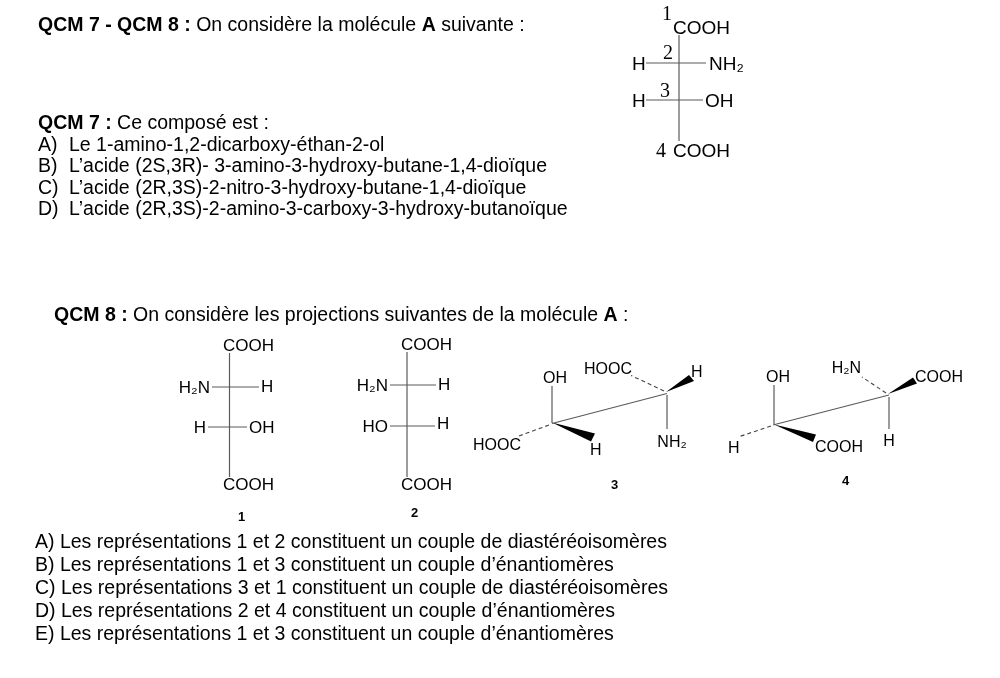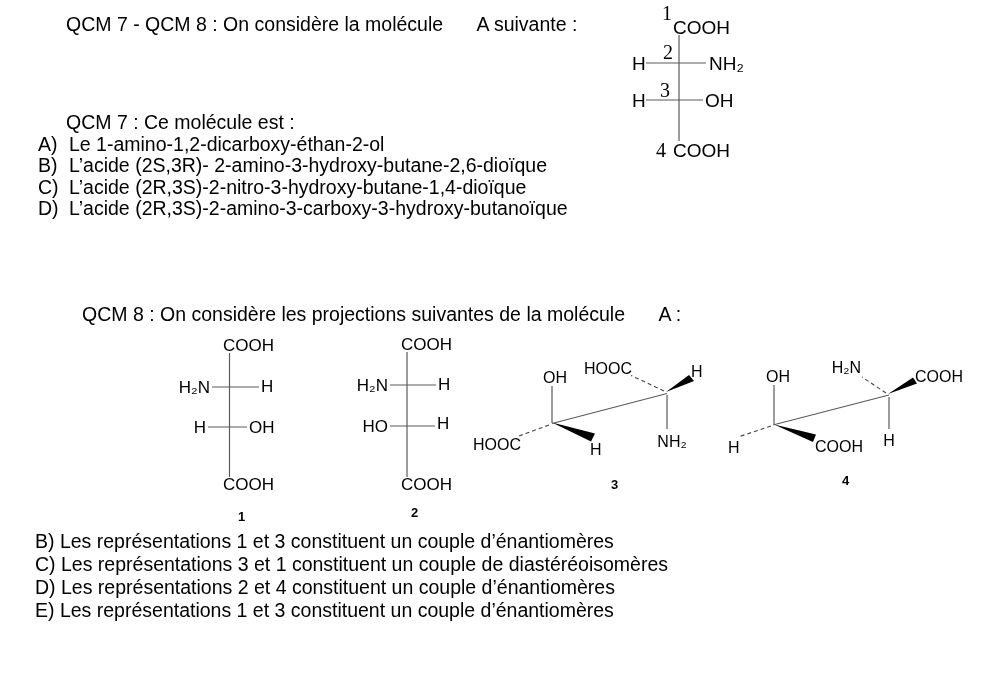--- a/index.html
+++ b/index.html
@@ -3,21 +3,21 @@
 <meta charset="utf-8">
 <style>
   html,body { margin:0; padding:0; background:#ffffff; }
   .page {
     position:relative; width:1000px; height:678px; background:#fff;
     font-family:"Liberation Sans","DejaVu Sans",sans-serif; color:#000;
     overflow:hidden;
   }
   .abs { position:absolute; white-space:nowrap; }
   .t { font-size:19.5px; }
-  .b { font-weight:normal;margin-left:28px; }
+  .b { font-weight:bold; }
   .opts7 div, .opts8 div { white-space:nowrap; }
   .opts7 { line-height:21.6px; }
   .opts8 { line-height:23px; }
   .l7 { display:inline-block; width:31px; }
   svg { position:absolute; overflow:visible; }
   svg text { fill:#000; font-family:"Liberation Sans","DejaVu Sans",sans-serif; }
   .atom-lg { font-size:19px; }
   .atom    { font-size:17px; }
   .atom-s  { font-size:16px; }
   .cnum    { font-family:"Liberation Serif","DejaVu Serif",serif; font-size:20px; }
@@ -45,23 +45,23 @@
     <text class="cnum" x="35" y="57">2</text>
     <text class="atom-lg" x="81" y="68">NH₂</text>
     <text class="atom-lg" x="4" y="105">H</text>
     <text class="cnum" x="32" y="95">3</text>
     <text class="atom-lg" x="77" y="105">OH</text>
     <text class="cnum" x="28" y="155">4</text>
     <text class="atom-lg" x="45" y="155">COOH</text>
   </svg>
 
   <div class="abs t opts7" style="left:38px; top:112px;">
-    <div><span class="b">QCM 7 :</span><span> Ce molécule est :</span></div>
+    <div><span class="b">QCM 7 :</span><span> Ce composé est :</span></div>
     <div><span class="l7">A)</span><span>Le 1-amino-1,2-dicarboxy-éthan-2-ol</span></div>
-    <div><span class="l7">B)</span><span>L’acide (2S,3R)- 2-amino-3-hydroxy-butane-2,6-dioïque</span></div>
+    <div><span class="l7">B)</span><span>L’acide (2S,3R)- 3-amino-3-hydroxy-butane-1,4-dioïque</span></div>
     <div><span class="l7">C)</span><span>L’acide (2R,3S)-2-nitro-3-hydroxy-butane-1,4-dioïque</span></div>
     <div><span class="l7">D)</span><span>L’acide (2R,3S)-2-amino-3-carboxy-3-hydroxy-butanoïque</span></div>
   </div>
 
   <div class="abs t" style="left:54px; top:303px;">
     <span class="b">QCM 8 :</span><span> On considère les projections suivantes de la molécule </span><span class="b">A</span><span> :</span>
   </div>
 
   <svg style="left:170px; top:332px;" width="115" height="195" viewBox="0 0 115 195">
     <line class="bond" x1="59.5" y1="21" x2="59.5" y2="145"></line>
@@ -117,19 +117,20 @@
     <text class="atom-s" x="41" y="42">OH</text>
     <text class="atom-s" x="136" y="33" text-anchor="end">H₂N</text>
     <text class="atom-s" x="190" y="42">COOH</text>
     <text class="atom-s" x="3" y="113">H</text>
     <text class="atom-s" x="90" y="112">COOH</text>
     <text class="atom-s" x="164" y="106" text-anchor="middle">H</text>
     <text class="snum" x="117" y="145">4</text>
   </svg>
 
   <div class="abs t opts8" style="left:35px; top:530px;">
+    <div><span>A)</span> <span>Les représentations 1 et 2 constituent un couple de diastéréoisomères</span></div>
     <div><span>B)</span> <span>Les représentations 1 et 3 constituent un couple d’énantiomères</span></div>
     <div><span>C)</span> <span>Les représentations 3 et 1 constituent un couple de diastéréoisomères</span></div>
     <div><span>D)</span> <span>Les représentations 2 et 4 constituent un couple d’énantiomères</span></div>
     <div><span>E)</span> <span>Les représentations 1 et 3 constituent un couple d’énantiomères</span></div>
   </div>
 
 </div>
 
 </body></html>

